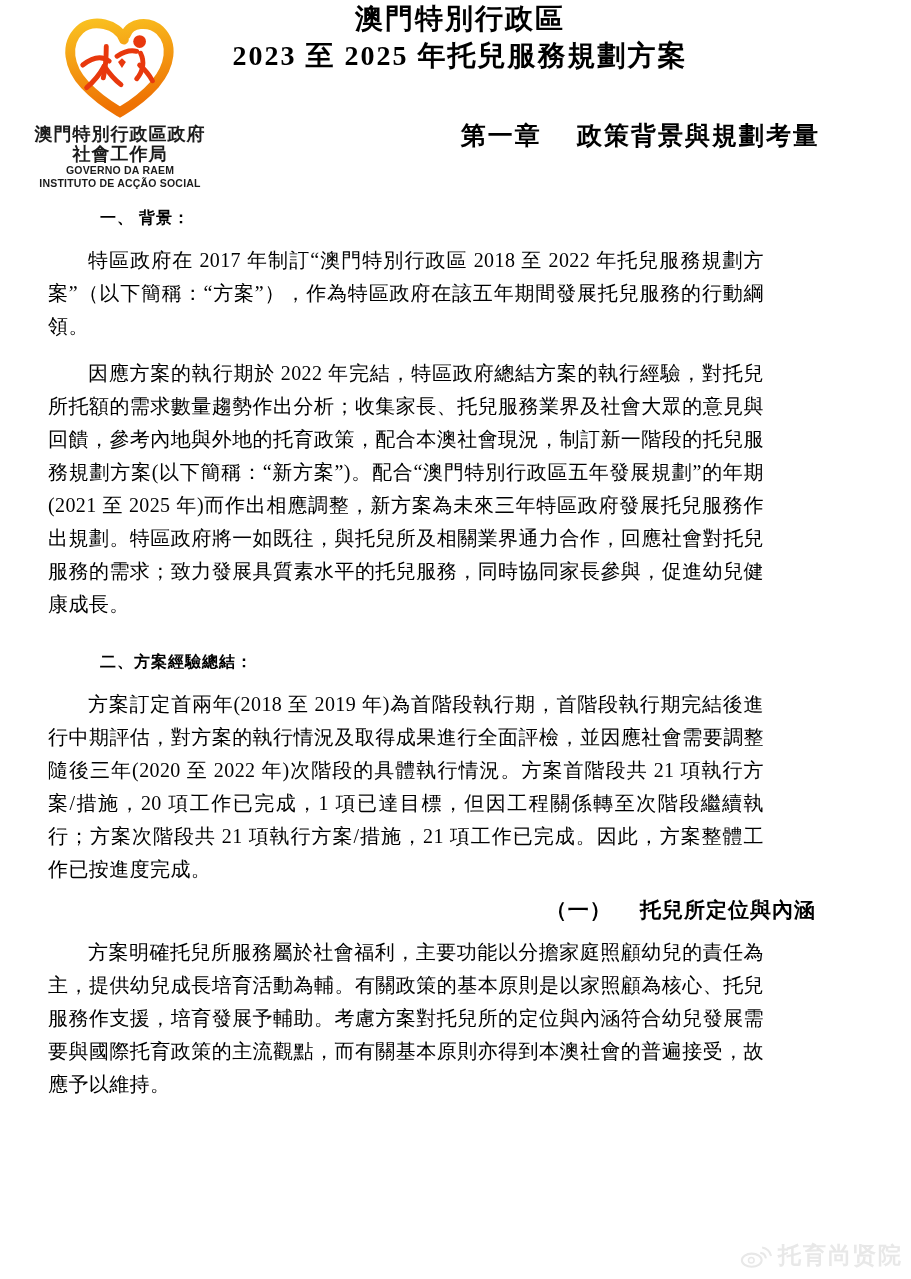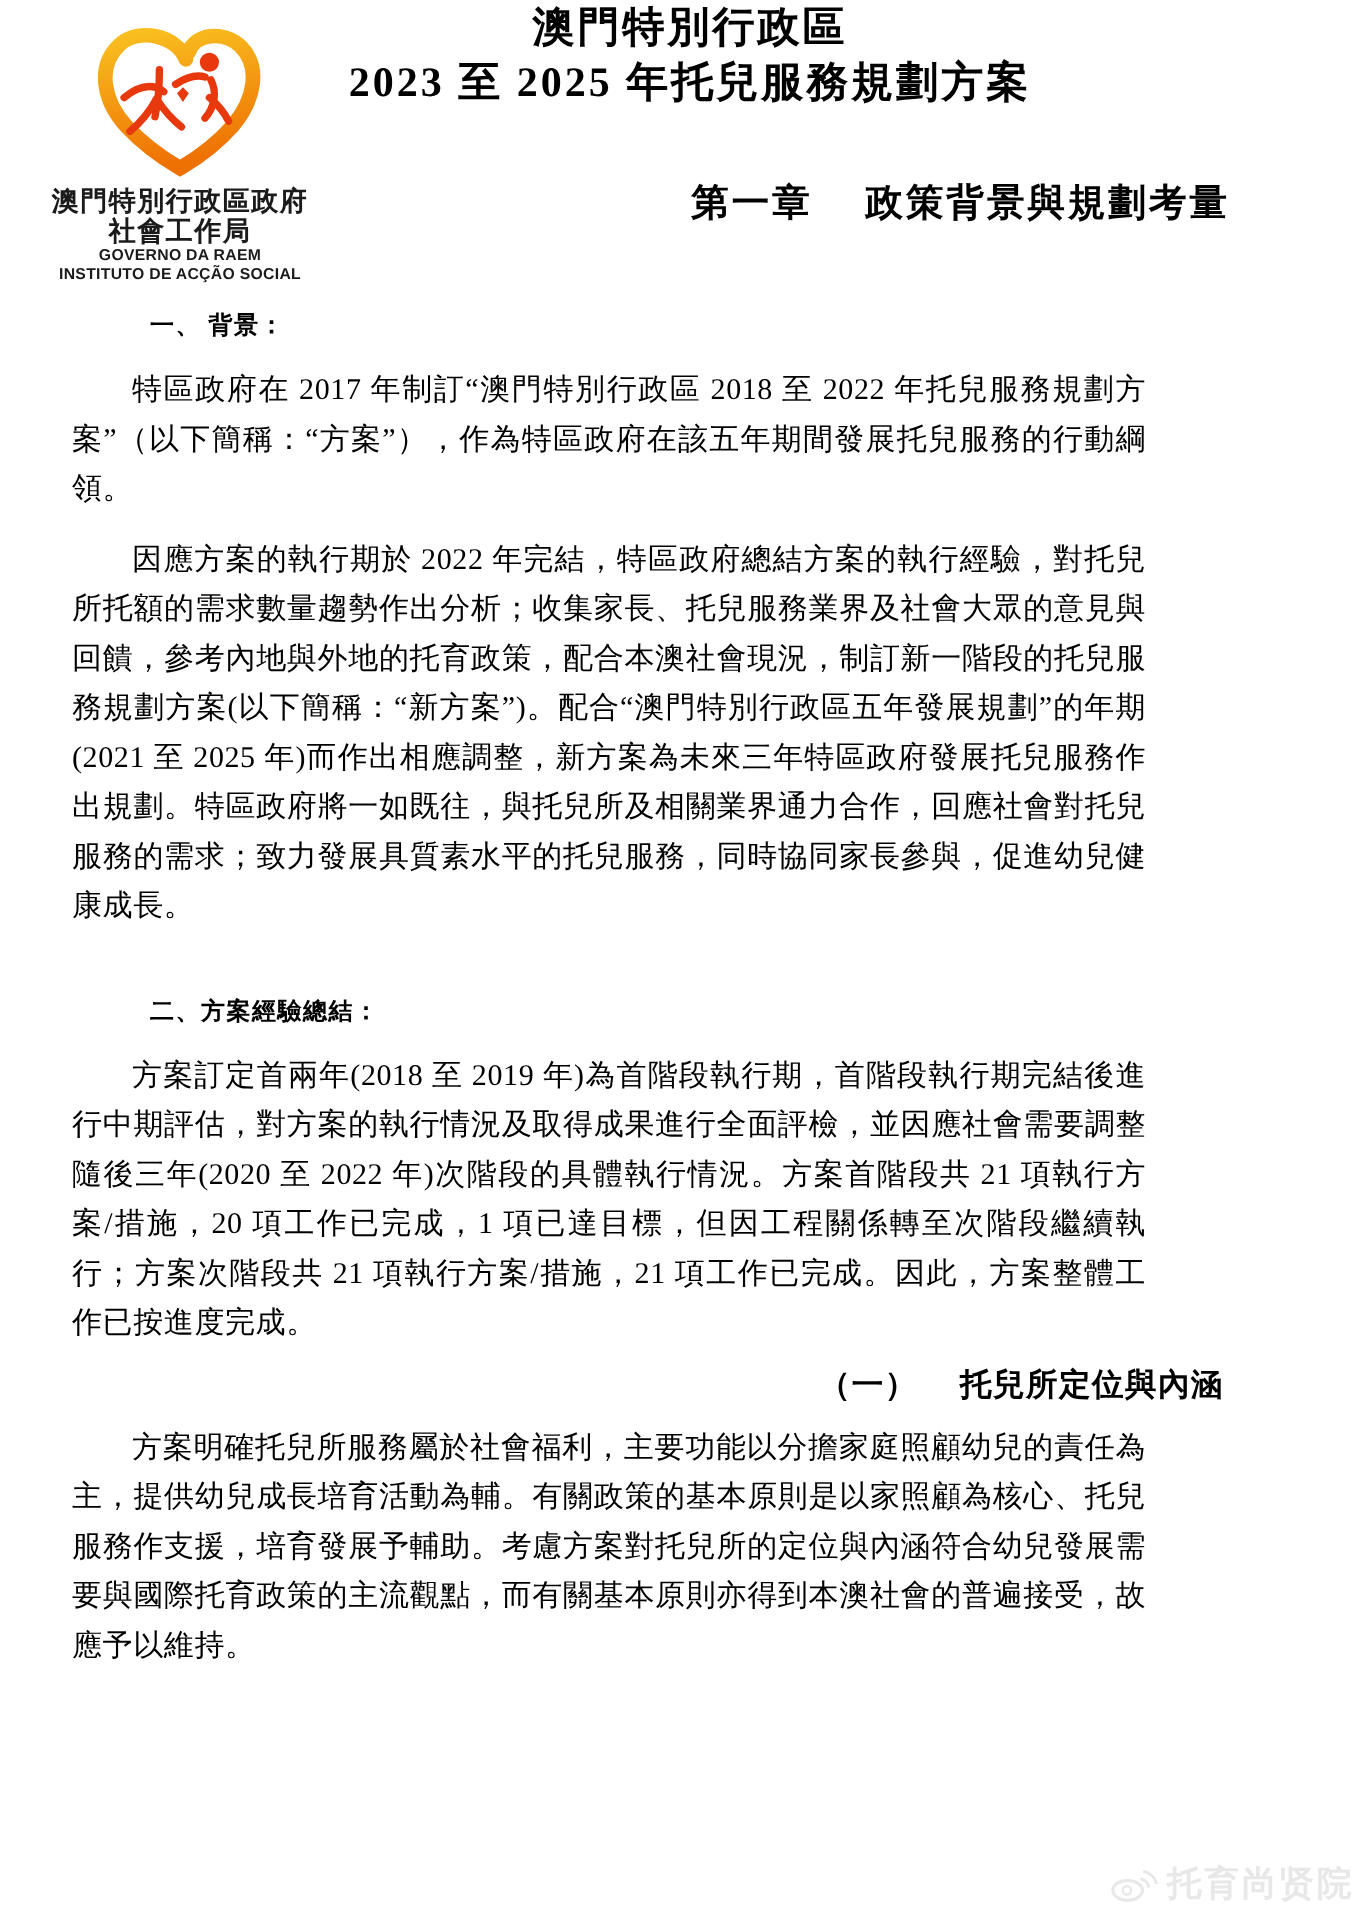--- a/index.html
+++ b/index.html
@@ -54,21 +54,21 @@
     text-align:right;
   }
   .body-p{
     margin:12px 0 0 48px;width:716px;
     font-size:20px;line-height:33px;
     letter-spacing:0.4px;
     text-align:justify;
     text-indent:2em;
   }
   .body-p + .body-p{margin-top:14px;}
-  .gap-large{margin-top:40px;}
+  .gap-large{margin-top:27px;}
   
   .watermark{
     position:absolute;right:8px;bottom:8px;
     display:flex;align-items:center;gap:6px;
     font-family:"Liberation Sans","DejaVu Sans",sans-serif;
     font-weight:700;font-size:23px;letter-spacing:2px;
     color:#e8e8e8;
     user-select:none;
   }
   .weibo-svg{width:32px;height:26px;display:block;}

